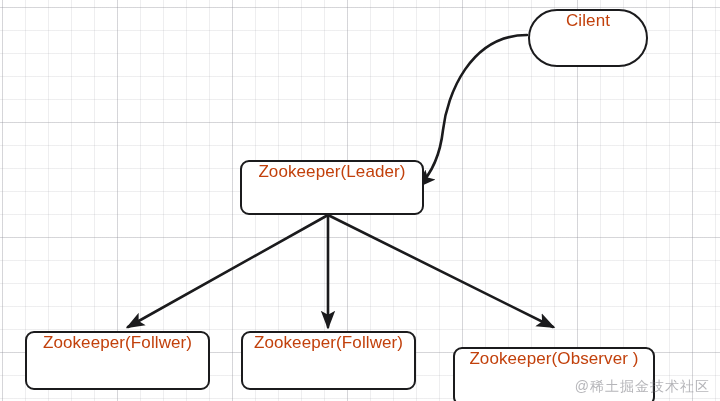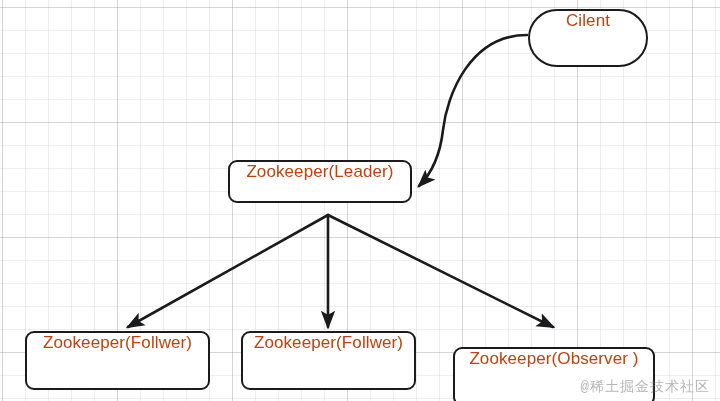--- a/index.html
+++ b/index.html
@@ -52,24 +52,24 @@
 
   .node-client {
     left: 528px;
     top: 9px;
     width: 120px;
     height: 58px;
     border-radius: 29px;
   }
 
   .node-leader {
-    left: 228px;
+    left: 240px;
     top: 160px;
     width: 184px;
-    height: 43px;
+    height: 55px;
     border-radius: 9px;
   }
 
   .node-follower-1 {
     left: 25px;
     top: 331px;
     width: 185px;
     height: 59px;
     border-radius: 9px;
   }
@@ -91,21 +91,21 @@
     margin-top: 16px;
   }
 
   .watermark {
     position: absolute;
     right: 10px;
     bottom: 5px;
     font-size: 14px;
     color: rgba(120,120,128,0.55);
     letter-spacing: 1px;
-    font-family: Liberation Mono, monospace;
+    font-family: Liberation Sans, sans-serif;
     white-space: nowrap;
     margin-top: 42px;
   }
 </style>
 </head>
 <body>
 
 <div id="canvas">
 
   <svg class="edges" viewBox="0 0 720 401" width="720" height="401" xmlns="http://www.w3.org/2000/svg">

